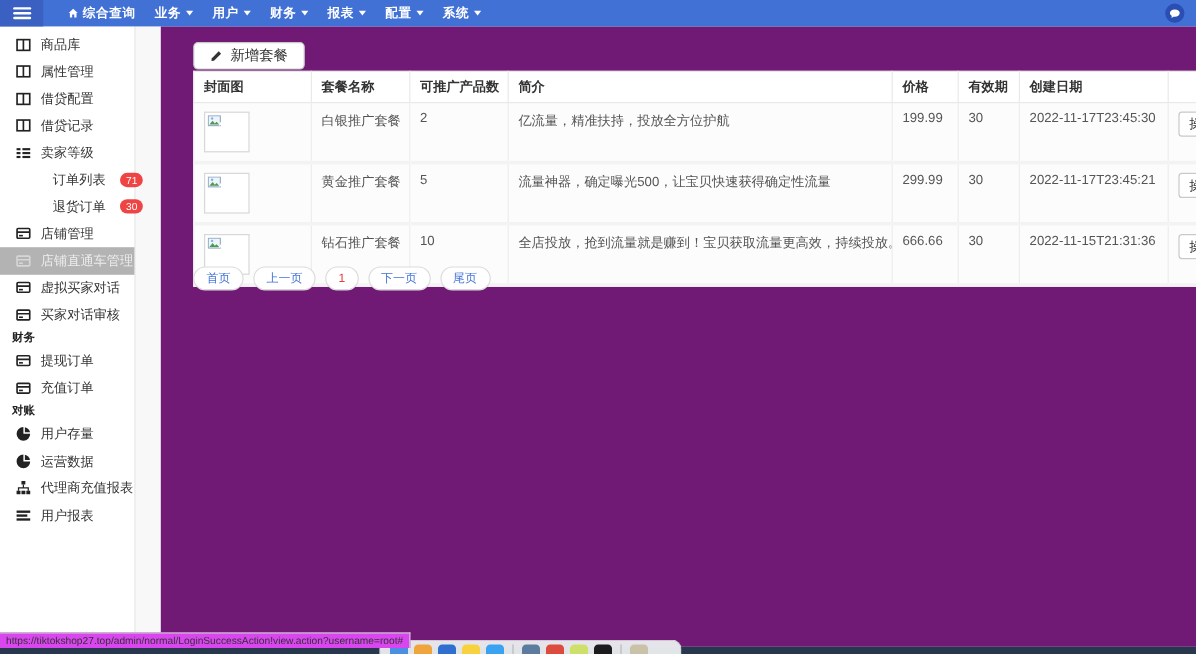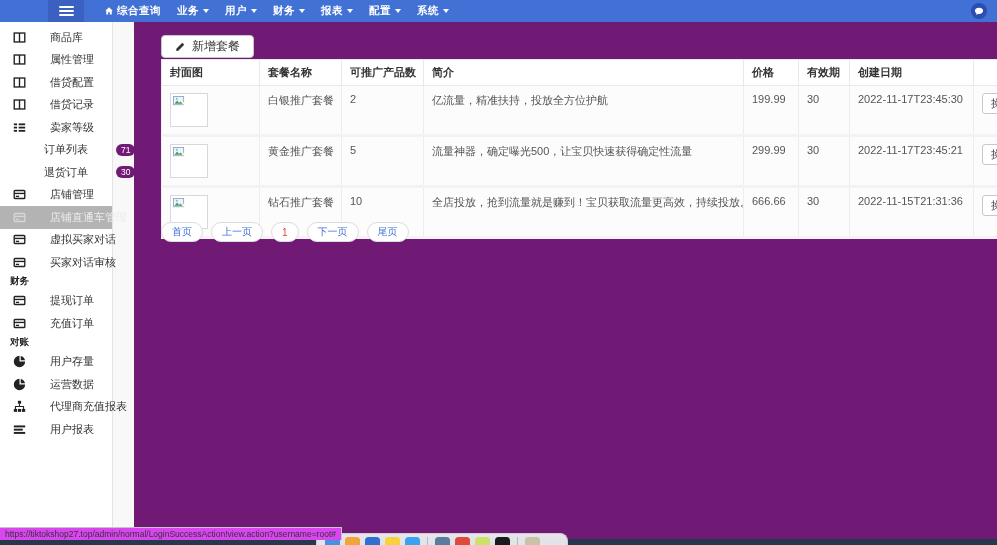--- a/index.html
+++ b/index.html
@@ -5,21 +5,21 @@
   * { margin:0; padding:0; box-sizing:border-box; }
   html,body { width:997px; height:545px; overflow:hidden; }
   body {
     position:relative;
     font-family:"Liberation Sans","DejaVu Sans",sans-serif;
     background:#f8f8f9;
   }
   
   .navbar {
     position:absolute; top:0; left:0; width:997px; height:22px;
-    background:#4271d6; display:flex; align-items:center; z-index:15;padding-left:48px;
+    background:#4271d6; display:flex; align-items:center; z-index:15;
   }
   .nav-burger {
     width:36px; height:22px; background:#3a60c2;
     display:flex; flex-direction:column; justify-content:center; align-items:center; gap:2px;
     cursor:pointer; flex:0 0 auto;
   }
   .nav-burger span { display:block; width:15px; height:2px; background:#fff; border-radius:1px; }
   .nav-menu { display:flex; align-items:center; gap:16px; margin-left:20px; }
   .nav-item {
     color:#fff; font-size:10.5px; font-weight:bold; letter-spacing:.5px;
@@ -33,29 +33,29 @@
   .nav-chat {
     position:absolute; right:10px; top:3px; width:16px; height:16px; border-radius:50%;
     background:#2b4eb2; display:flex; align-items:center; justify-content:center; cursor:pointer;
   }
   
   .sidebar {
     position:absolute; top:22px; left:0; width:113px; bottom:6px;
     background:#fff; border-right:1px solid #e4e4e4; padding-top:4px; z-index:5;
   }
   .side-item {
-    height:22.5px; display:flex; align-items:center; gap:24px;
+    height:22.5px; display:flex; align-items:center; gap:8px;
     padding-left:13px; font-size:11px; color:#333; cursor:pointer; white-space:nowrap;
   }
   .side-item .icn { width:13px; height:13px; color:#222; flex:0 0 auto; display:flex; align-items:center; }
   .side-item.selected { background:#b3b3b3; color:#ececec; }
   .side-item.selected .icn { color:#d6d6d6; }
   .side-item.sub { padding-left:44px; }
   .badge {
-    background:#701a75; color:#fff; font-size:8.5px; line-height:12px;
+    background:#ef4444; color:#fff; font-size:8.5px; line-height:12px;
     padding:0 5px; border-radius:7px; margin-left:4px;
   }
   .side-section {
     height:16px; display:flex; align-items:center; padding-left:10px;
     font-size:9.5px; color:#222; font-weight:bold;
   }
   
   .main { position:absolute; left:114px; top:22px; right:0; bottom:6px; background:#701a75; overflow:hidden;margin-left:20px; }
   .btn-add {
     position:absolute; left:27px; top:13px; height:23px; padding:0 13px;

